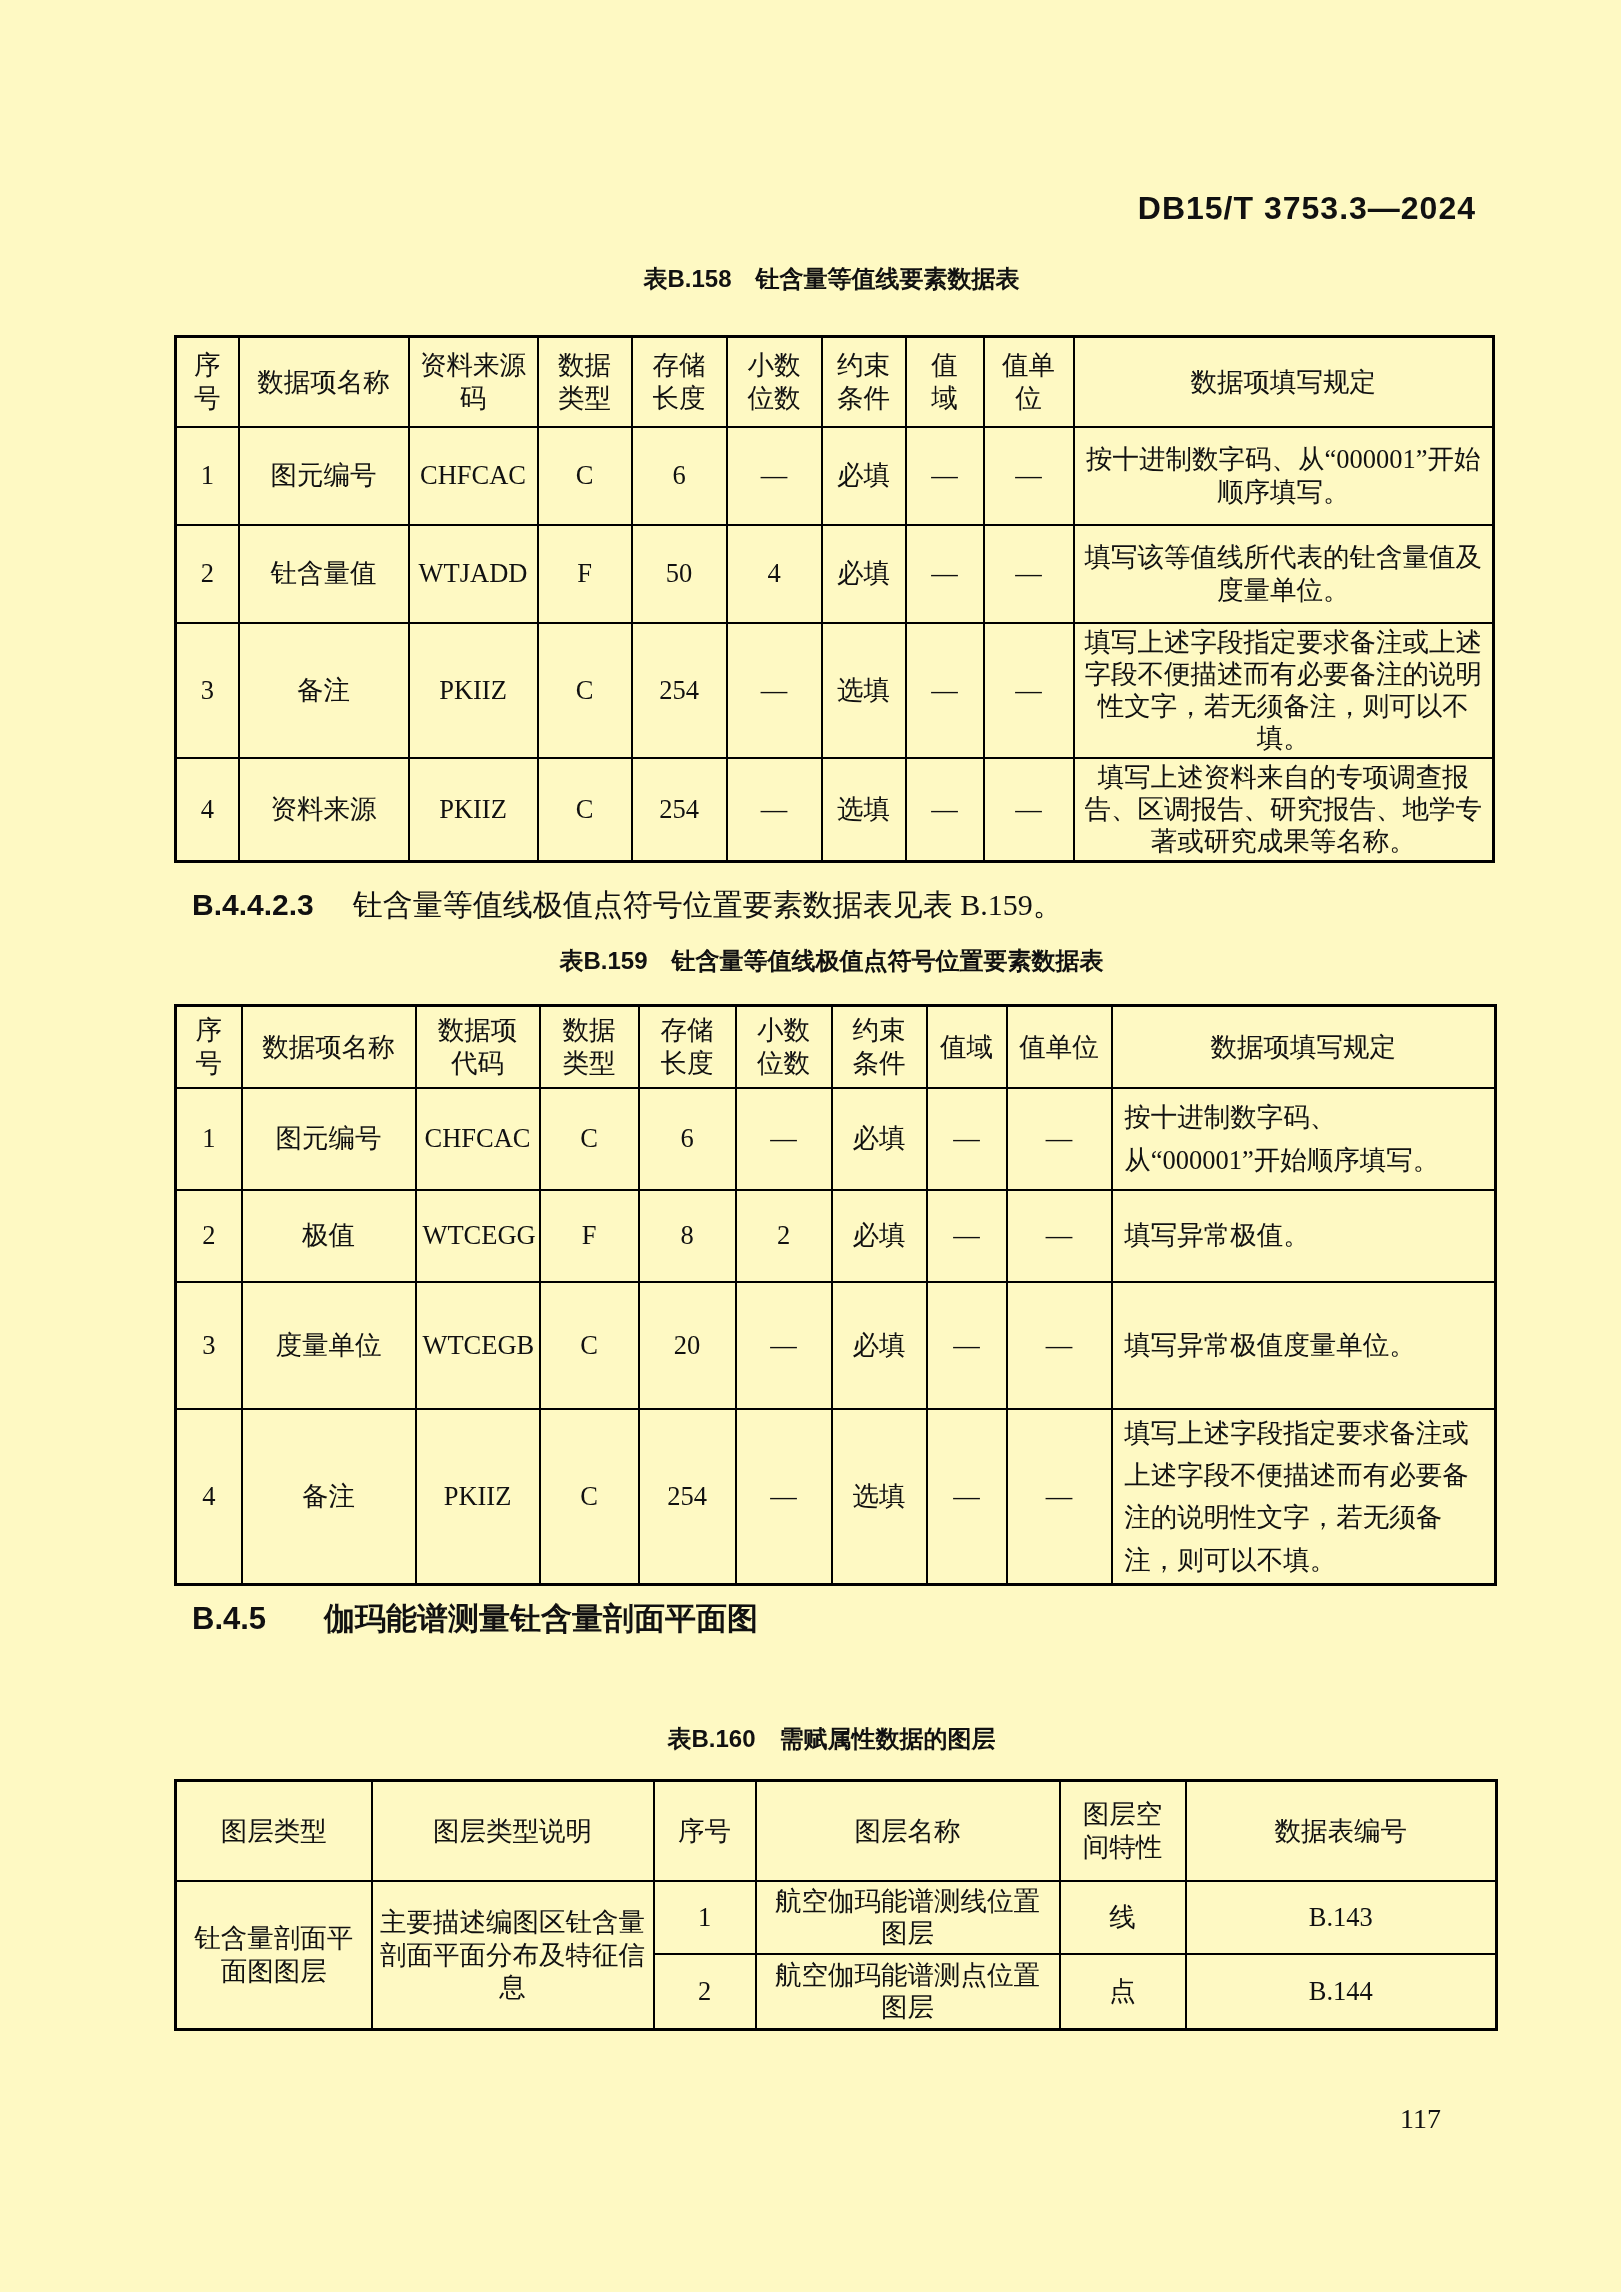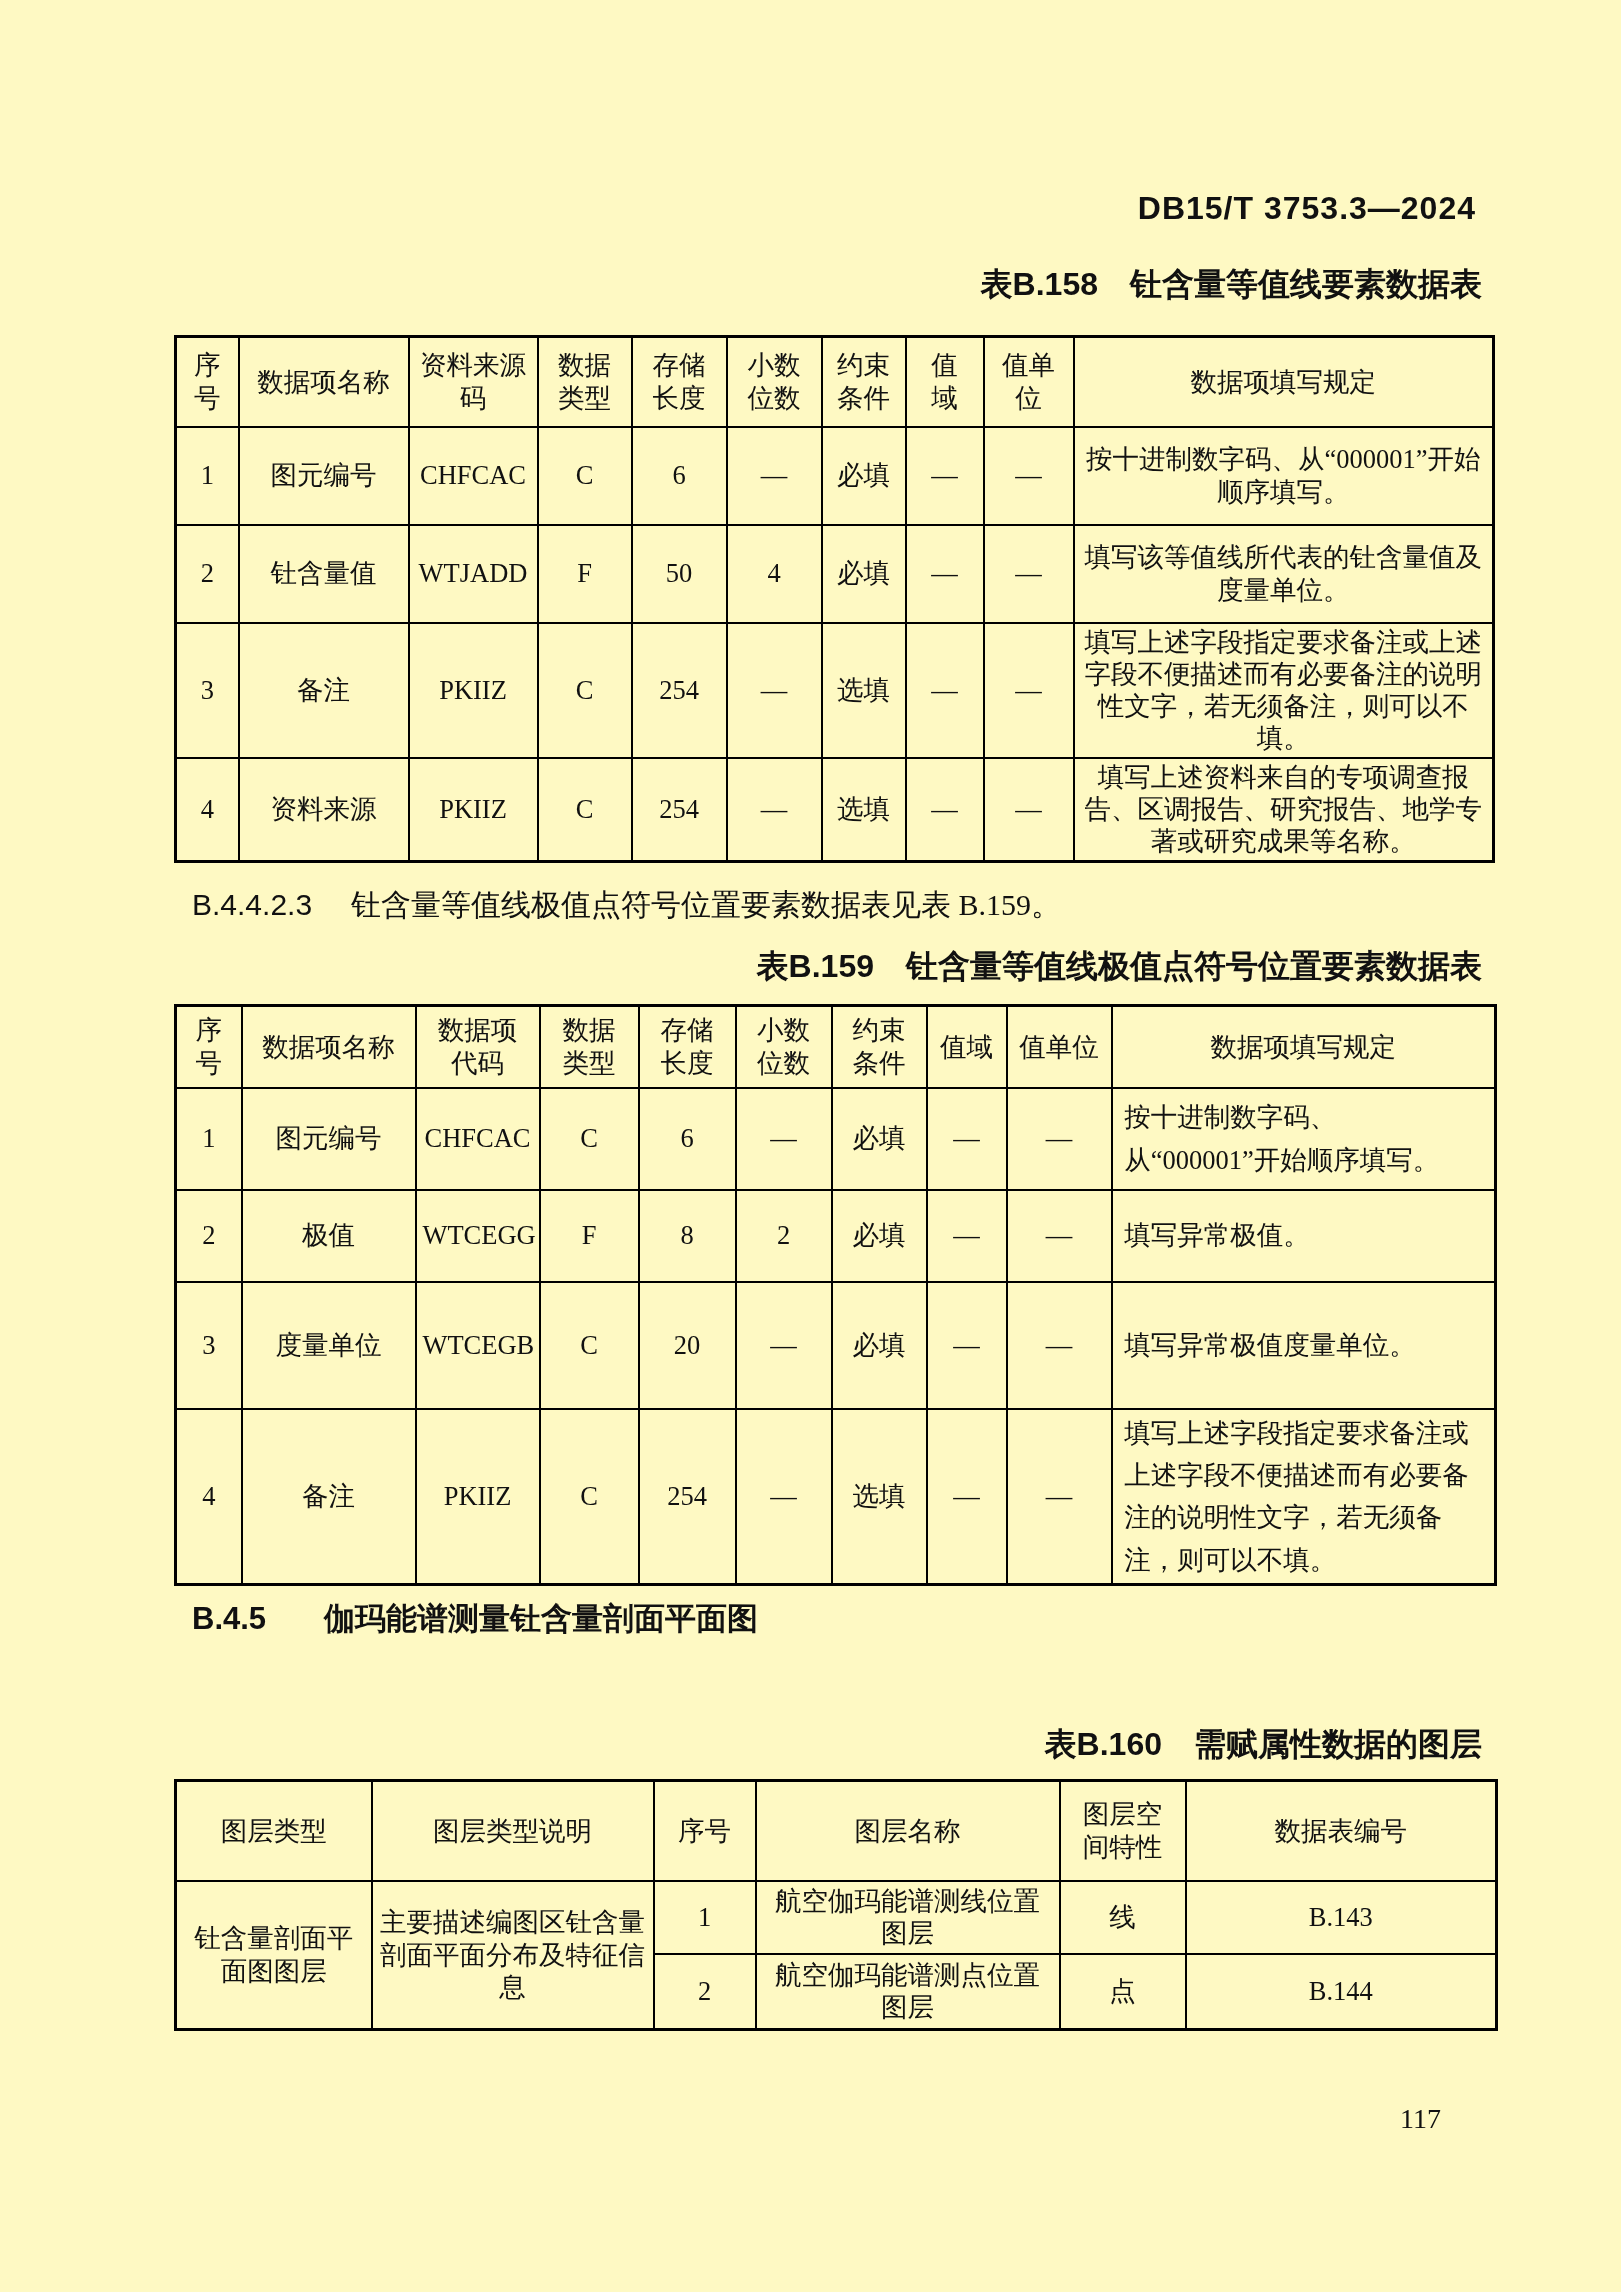--- a/index.html
+++ b/index.html
@@ -8,43 +8,43 @@
     background:#fef9c3; color:#111;
     font-family:"Liberation Serif", serif;
     overflow:hidden;
   }
   .doc-code {
     position:absolute; top:190px; right:145px;
     font-family:"Liberation Sans", sans-serif;
     font-weight:600; font-size:32px; letter-spacing:1px;
   }
   .tbl-title {
-    position:absolute; left:161px; width:1321px; text-align:right;
+    position:absolute; left:171px; width:1321px; text-align:center;
     font-family:"Liberation Sans", sans-serif;
-    font-weight:700; font-size:32px;
+    font-weight:700; font-size:24px;
   }
   .data-table {
     position:absolute; left:174px;
     border-collapse:collapse; table-layout:fixed;
     border:3.9px solid #000;
     font-size:26.5px;
   }
   .data-table td {
     border:2px solid #000;
     border-top-width:2.9px; border-bottom-width:2.9px;
     text-align:center; vertical-align:middle;
     padding:2px 5.9px; line-height:1.22;
     overflow:hidden;
   }
   .data-table tr.hdr td { white-space:pre-line; }
   .t159 td.spec { text-align:left; padding-left:11.8px; padding-right:7.8px; line-height:1.6; }
   .t158 td.spec { line-height:1.22; }
   .clause { position:absolute; left:192px; font-size:30px; white-space:nowrap; }
   .clause .num {
-    font-family:"Liberation Sans", sans-serif; font-weight:400; margin-right:39px;
+    font-family:"Liberation Sans", sans-serif; font-weight:700; margin-right:39px;
   }
   .heading { position:absolute; left:192px; font-size:31px; white-space:nowrap;
     font-family:"Liberation Sans", sans-serif; font-weight:700; }
   .heading .num { margin-right:58px; }
   .para { position:absolute; left:253px; font-size:30px; }
   .page-num { position:absolute; top:2103px; left:1400px; font-size:28px; }
 </style>
 </head>
 <body>
 

